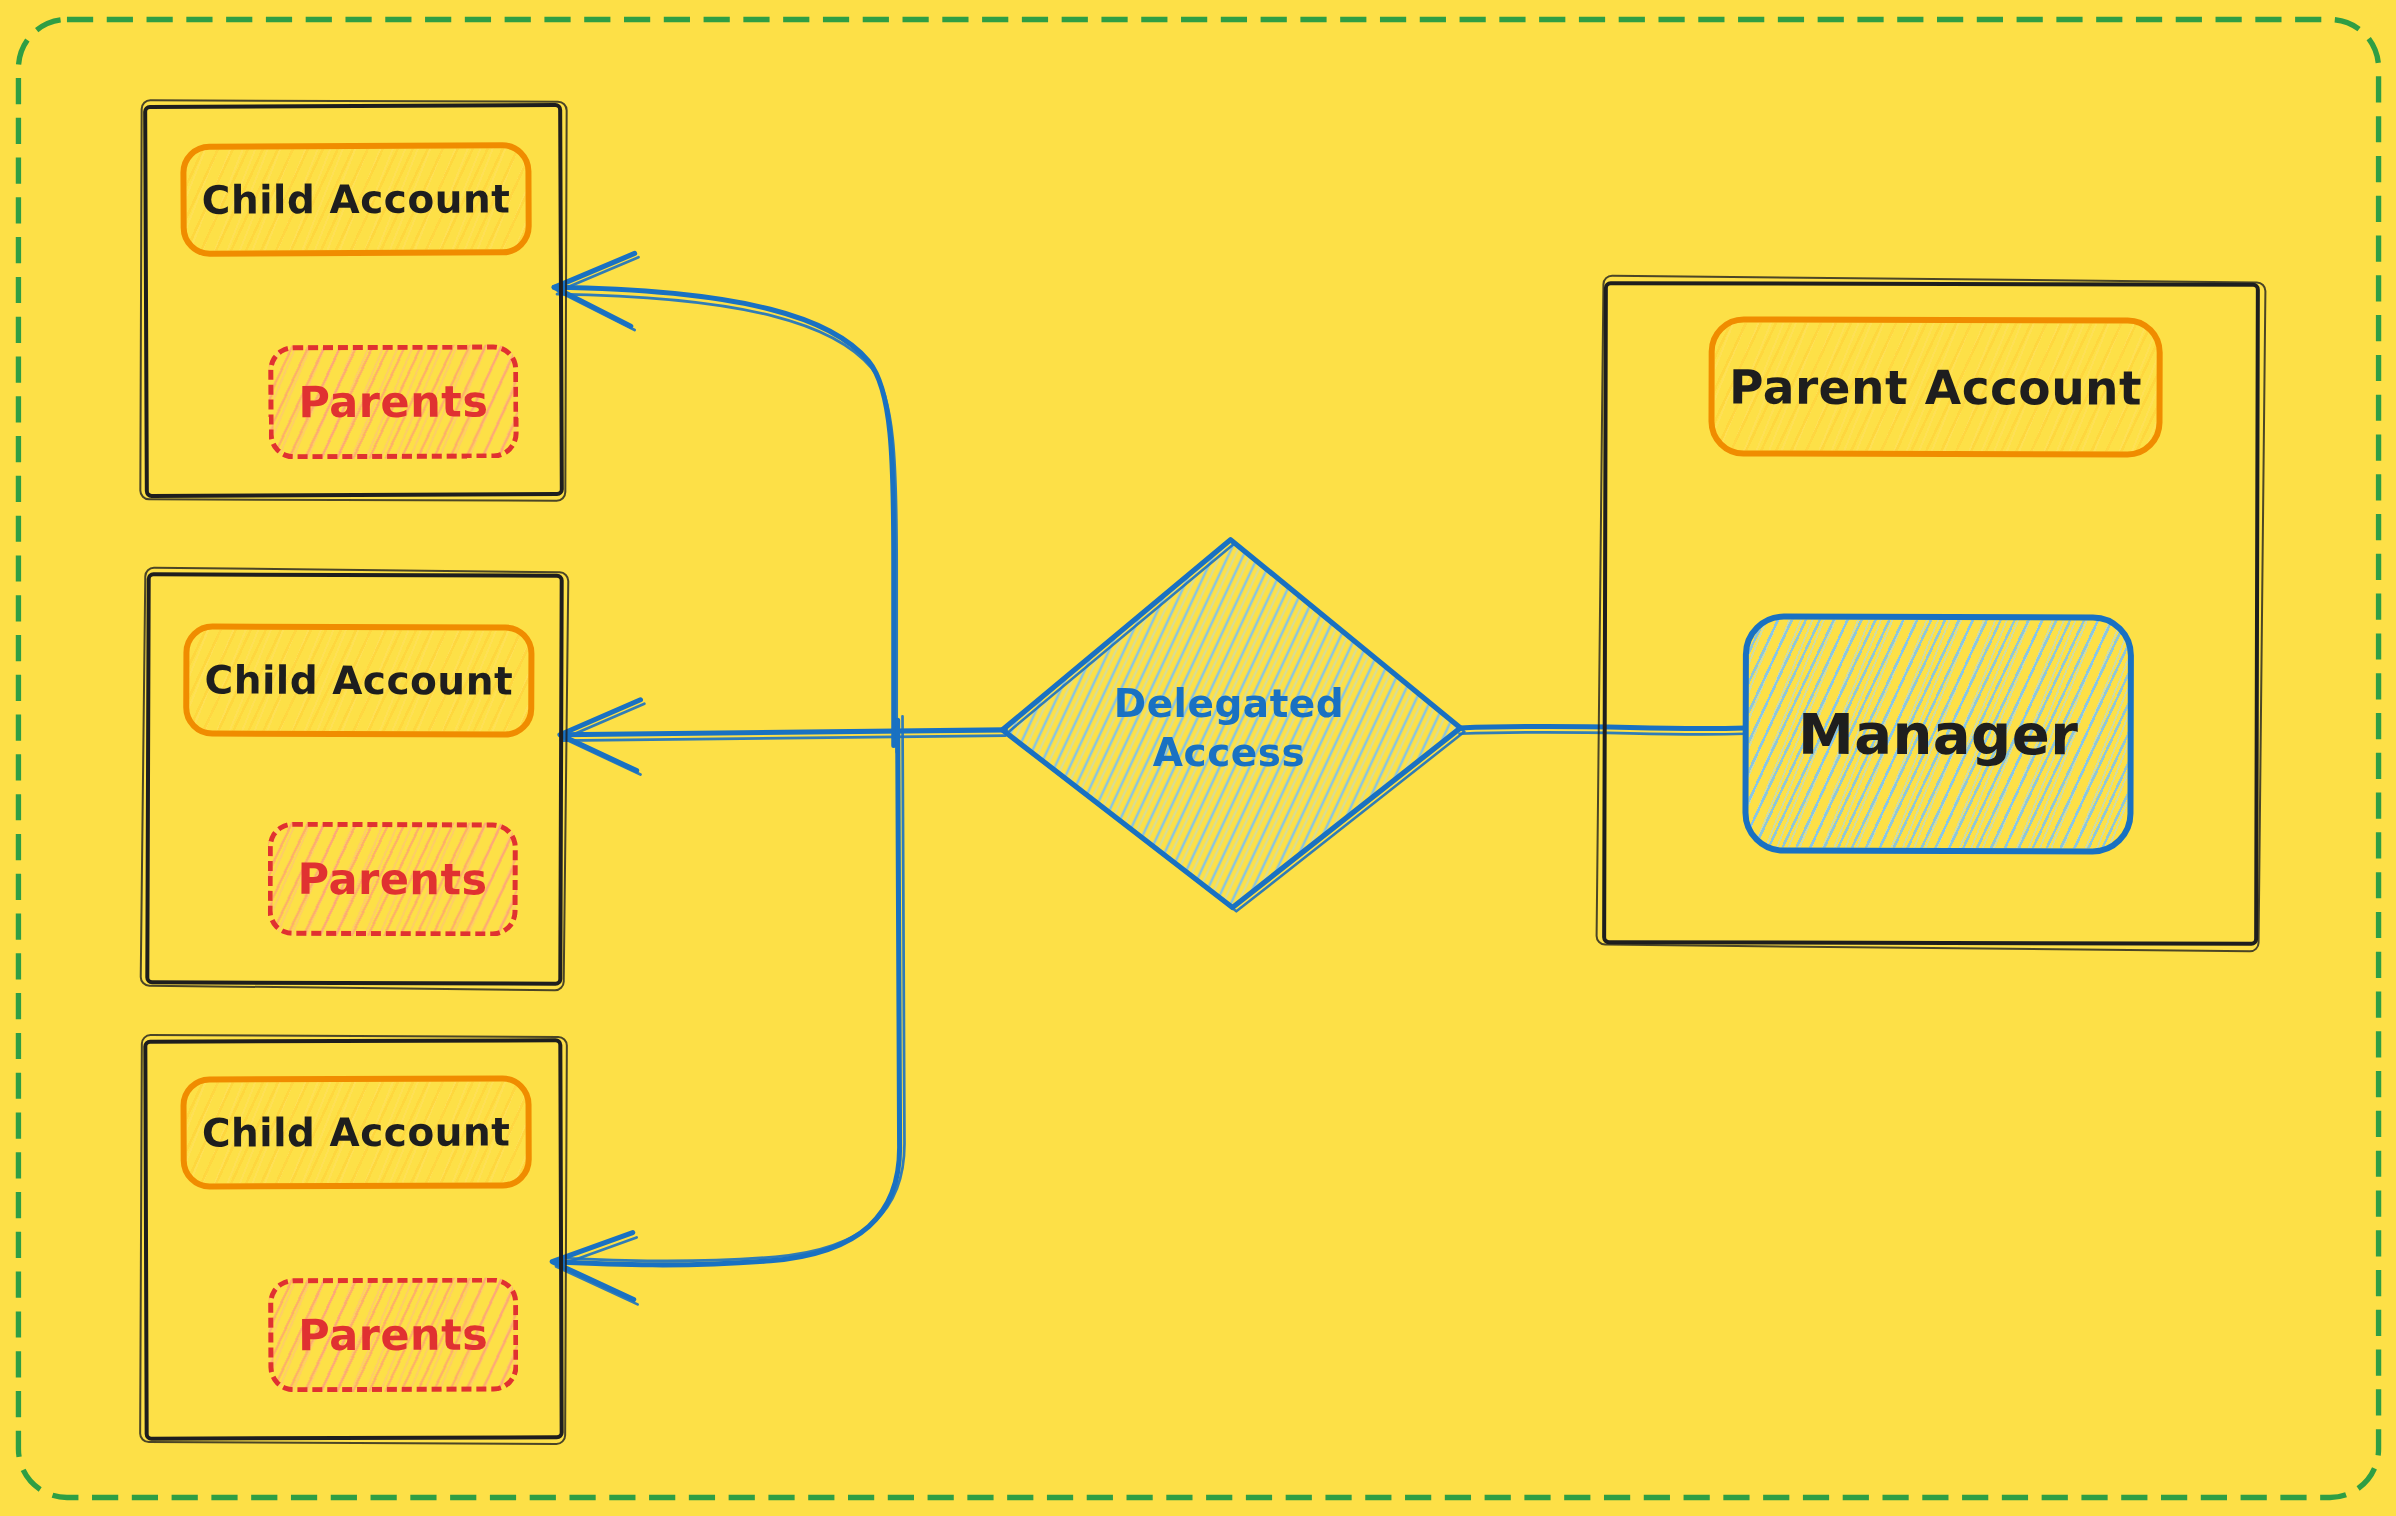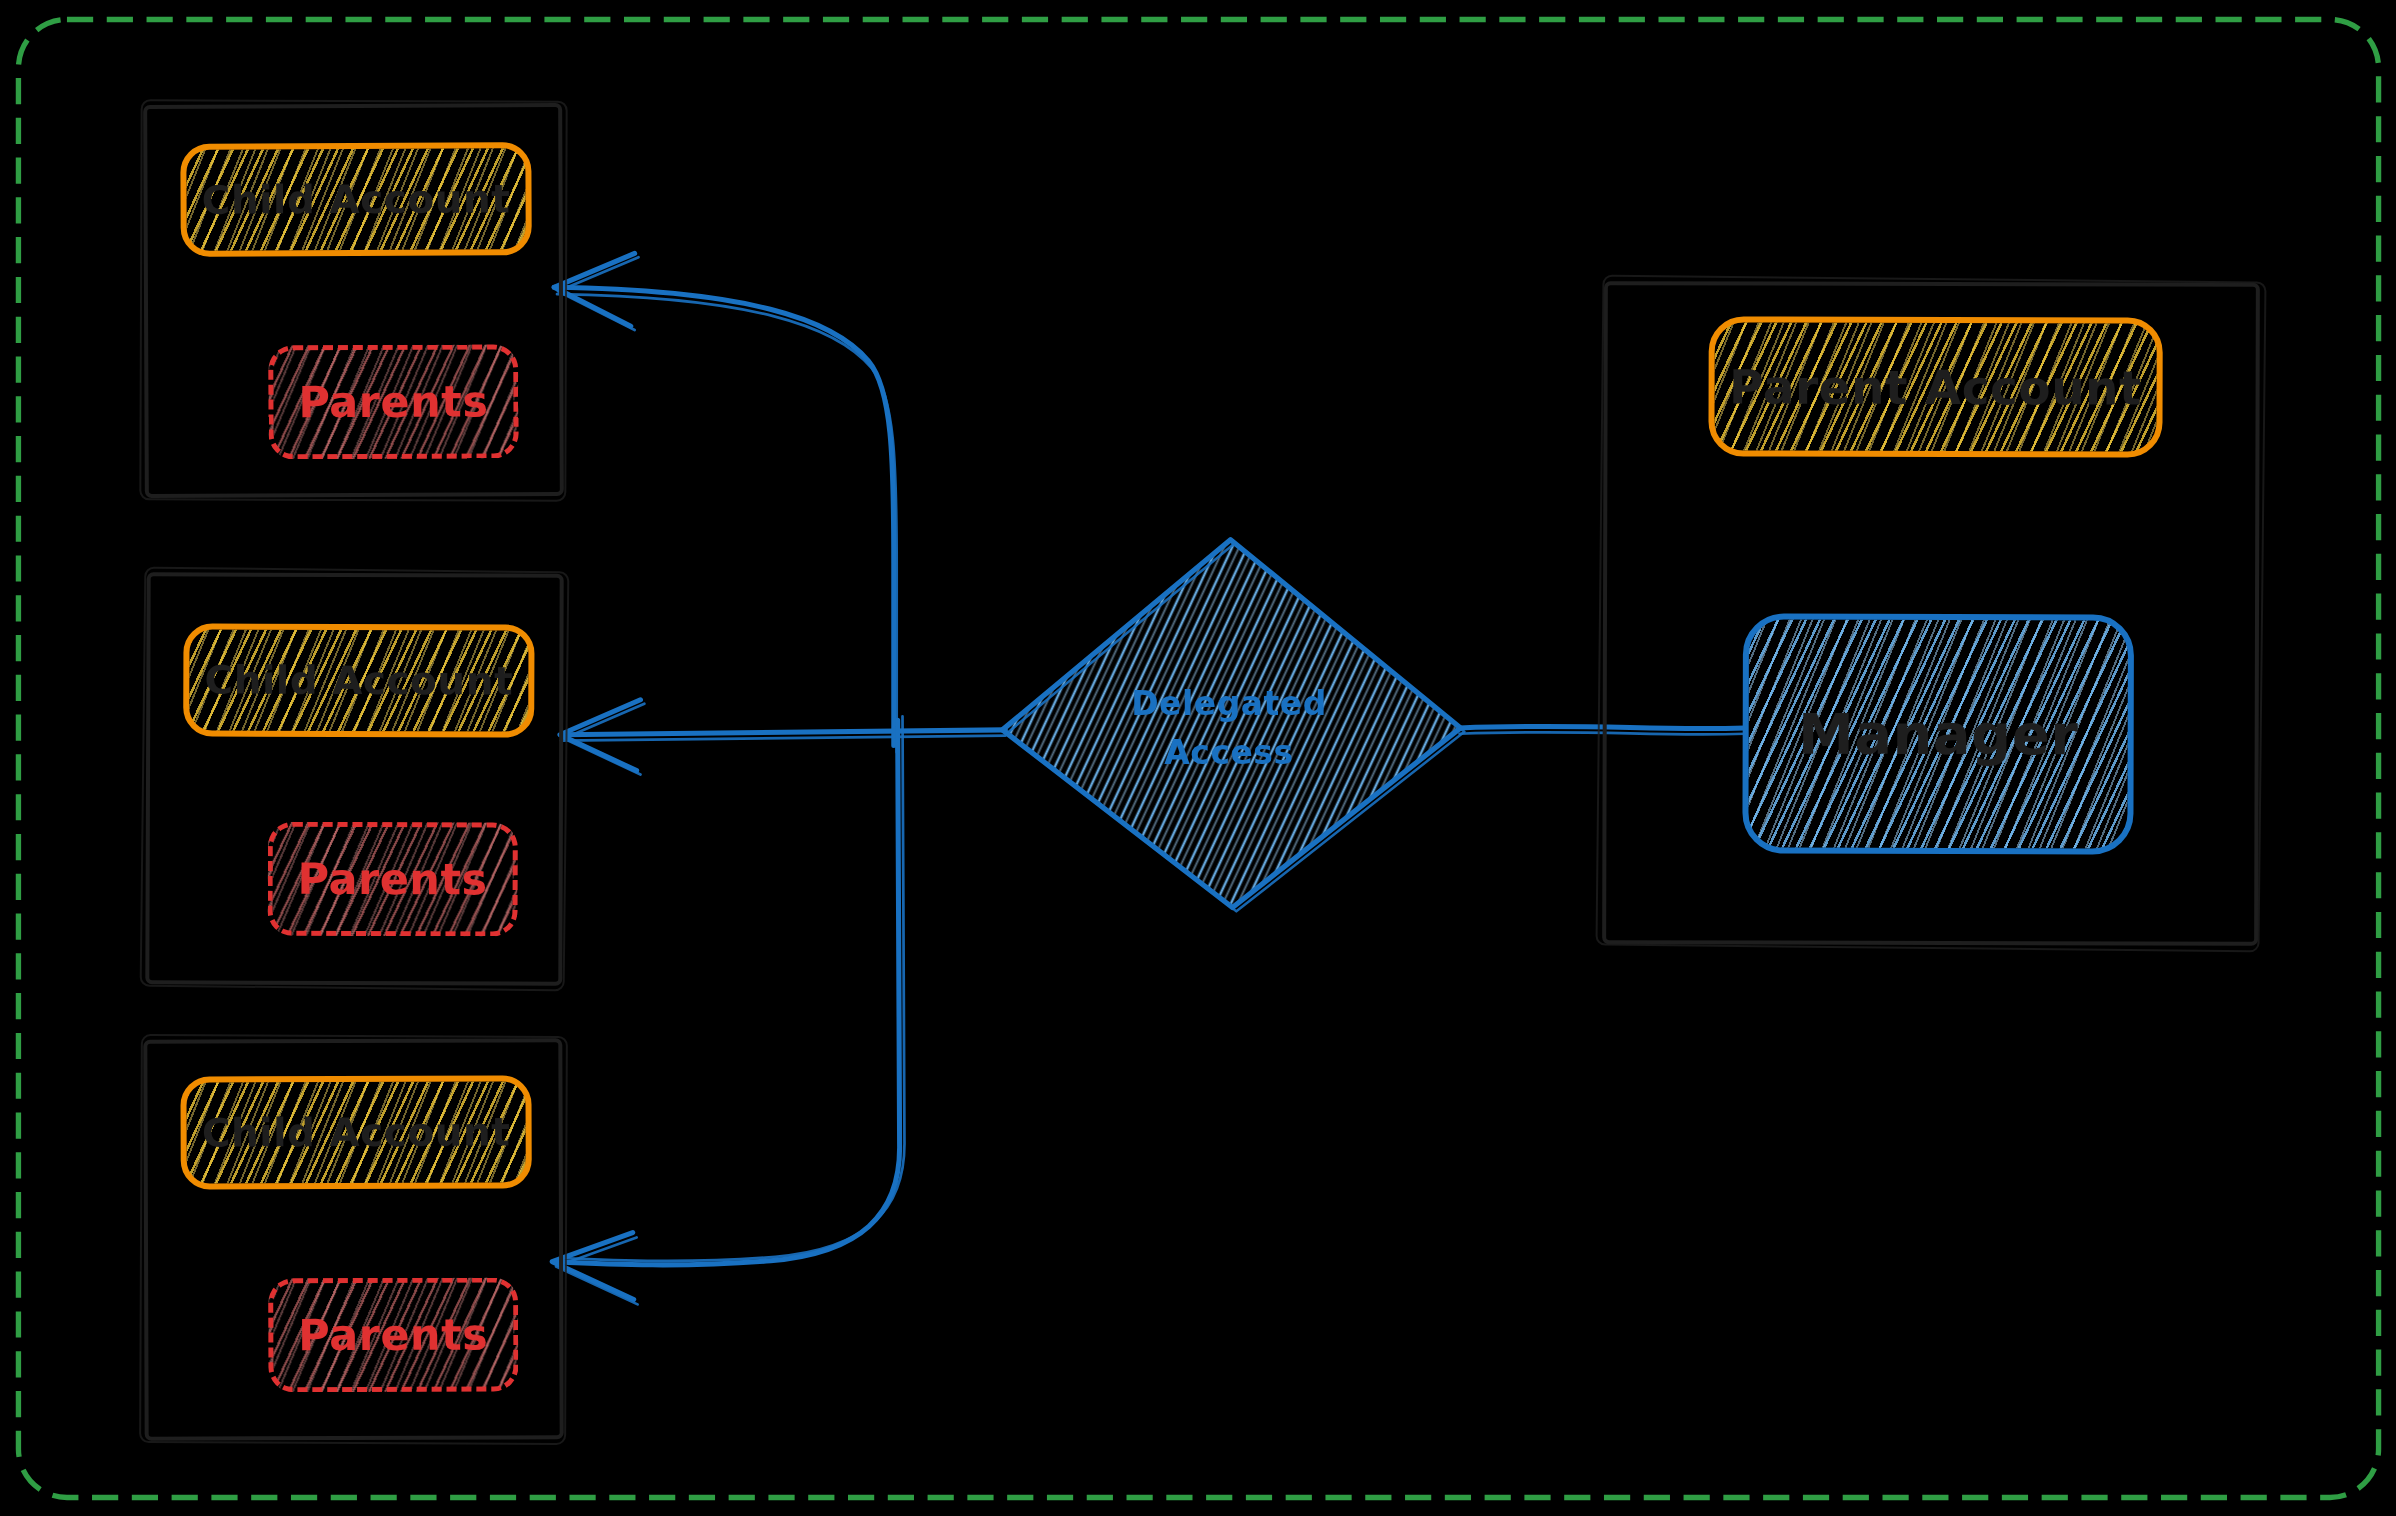--- a/index.html
+++ b/index.html
@@ -1,19 +1,19 @@
 <!DOCTYPE html>
 <html><head>
 <meta charset="utf-8">
 <style>
   html,body{margin:0;padding:0;background:#ffffff;}
   .canvas{
     position:relative;
     width:2397px;height:1517px;
-    background:#000000;
+    background:#fde047;
     overflow:hidden;
     font-family:"DejaVu Sans", sans-serif;
   }
   .canvas svg.wires{position:absolute;inset:0;width:2397px;height:1517px;}
 
   
   .sketchbox{
     position:absolute;
     border:4.4px solid #1e1e1e;
     border-radius:6.8px;
@@ -66,21 +66,21 @@
       repeating-linear-gradient(115deg, rgba(116,192,252,.8) 0 2.5px, transparent 2.5px 12.6px),
       repeating-linear-gradient(112deg, rgba(165,216,255,.5) 4.9px 6.8px, transparent 6.8px 15.5px);
     font-size:56px;
   }
 
   .diamond-label{
     position:absolute;
     left:1093px;top:679px;width:272px;
     text-align:center;
     color:#1971c2;
-    font-size:33px;
+    font-size:39px;
     font-weight:700;
     line-height:49px;
     letter-spacing:0.5px;
   }
 
   
   .wire{fill:none;stroke:#1971c2;stroke-linecap:round;stroke-linejoin:round;}
   .pass1{stroke-width:5.2px;}
   .pass2{stroke-width:2.8px;}
   .frame{fill:none;stroke:#2f9e44;stroke-width:5.5px;}

